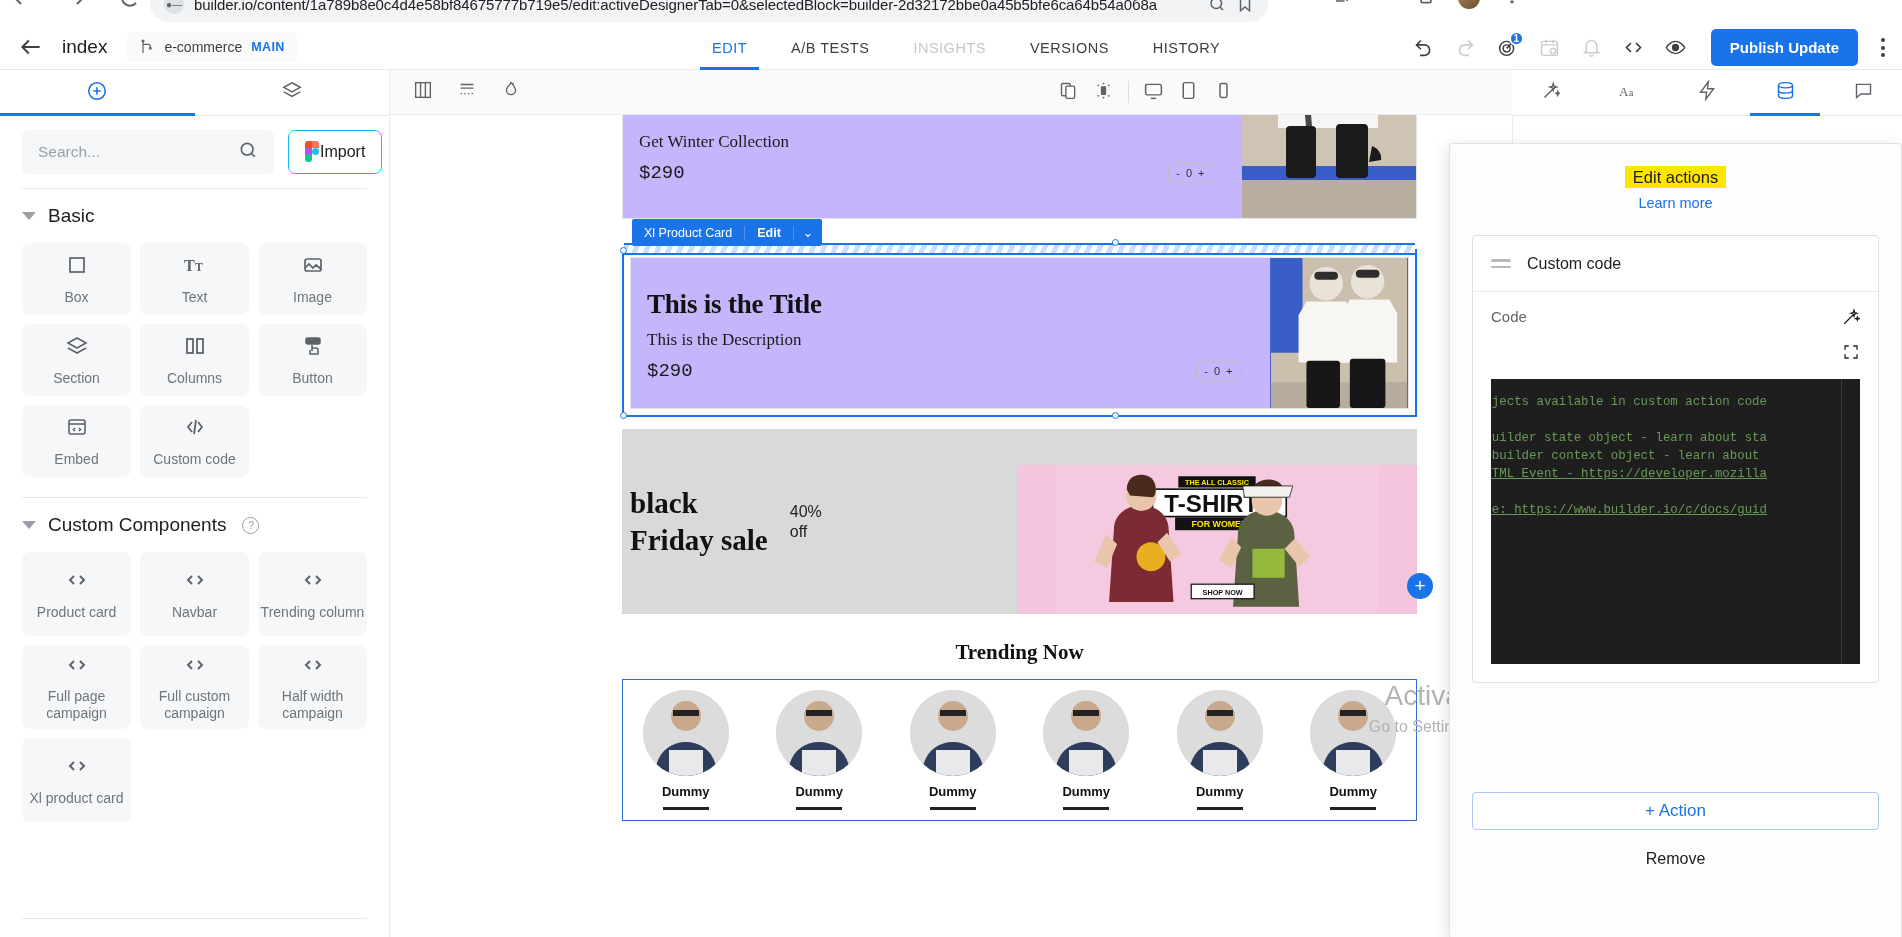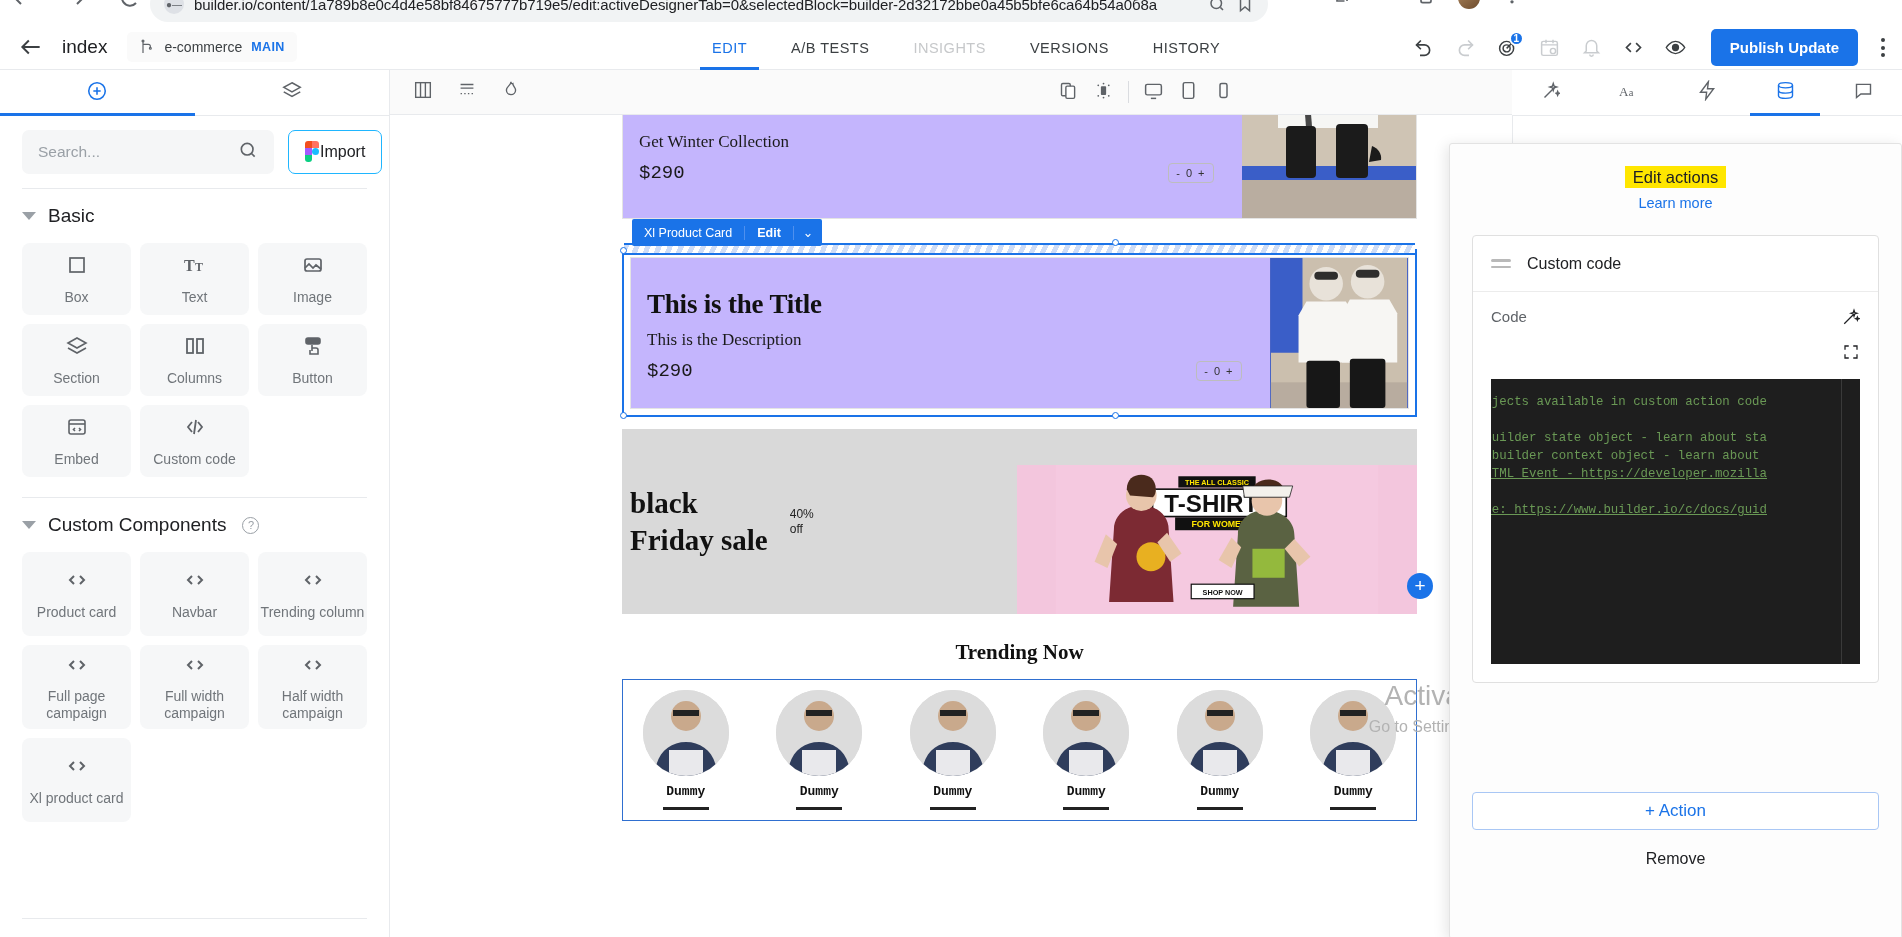--- a/index.html
+++ b/index.html
@@ -162,34 +162,34 @@
     border-top:2px solid #1a73e8; border-bottom:2px solid #1a73e8; }
   .handle { position:absolute; width:7px; height:7px; border:1px solid #1a73e8;
     border-radius:50%; background:#fff; }
 
   .banner { display:flex; background:#d9d9d9; margin-top:12px;
     height:185px; align-items:stretch; }
   .banner .left { flex:1; display:flex; align-items:center; padding-left:8px;
     gap:22px; }
   .banner .bf { font-family:"Liberation Serif", serif; font-size:29px;
     font-weight:bold; color:#111; line-height:1.25; }
-  .banner .off { font-size:12px; color:#222; line-height:1.25; }
+  .banner .off { font-size:16px; color:#222; line-height:1.25; }
   .banner .right { width:400px; flex:none; background:#f3c6dd;
     position:relative; overflow:hidden;margin-top:36px; }
 
   .trending-title { text-align:center; font-family:"Liberation Serif", serif;
     font-size:21px; font-weight:bold; color:#111; margin:26px 0 14px 0; }
   .trend-strip { border:1px solid #2f6fd0; padding:10px 4px; display:flex;
     gap:16px; justify-content:space-between; }
   .trend-item { flex:1; display:flex; flex-direction:column; align-items:center;
     gap:8px; }
   .trend-av { width:86px; height:86px; border-radius:50%; overflow:hidden;
     background:#d9d9d9; position:relative; }
   .trend-name { font-size:13px; font-weight:bold; color:#111;
-    font-family:Liberation Mono, monospace; }
+    font-family:Liberation Sans, sans-serif; }
   .trend-bar { width:46px; height:3px; background:#222; }
 
   .plus-fab { position:absolute; right:-18px; top:322px; width:26px; height:26px;
     background:#1a73e8; border-radius:50%; color:#fff; display:flex;
     align-items:center; justify-content:center; font-size:19px; z-index:7; }
 
   
   .rail { position:absolute; right:0; top:70px; width:390px; height:46px;
     background:#fff; border-bottom:1px solid #e8eaed; display:flex; }
   .rail-item { flex:1; display:flex; align-items:center; justify-content:center;
@@ -496,21 +496,21 @@
     <div class="cell tall">
       <span><svg viewBox="0 0 24 24" fill="none" stroke="currentColor" stroke-width="2">
             <path d="M9 8l-4 4 4 4M15 8l4 4-4 4"></path>
           </svg></span>
       <span>Full page campaign</span>
     </div>
     <div class="cell tall">
       <span><svg viewBox="0 0 24 24" fill="none" stroke="currentColor" stroke-width="2">
             <path d="M9 8l-4 4 4 4M15 8l4 4-4 4"></path>
           </svg></span>
-      <span>Full width campaign</span>
+      <span>Full custom campaign</span>
     </div>
     <div class="cell tall">
       <span><svg viewBox="0 0 24 24" fill="none" stroke="currentColor" stroke-width="2">
             <path d="M9 8l-4 4 4 4M15 8l4 4-4 4"></path>
           </svg></span>
       <span>Half width campaign</span>
     </div>
     <div class="cell tall">
       <span><svg viewBox="0 0 24 24" fill="none" stroke="currentColor" stroke-width="2">
             <path d="M9 8l-4 4 4 4M15 8l4 4-4 4"></path>

